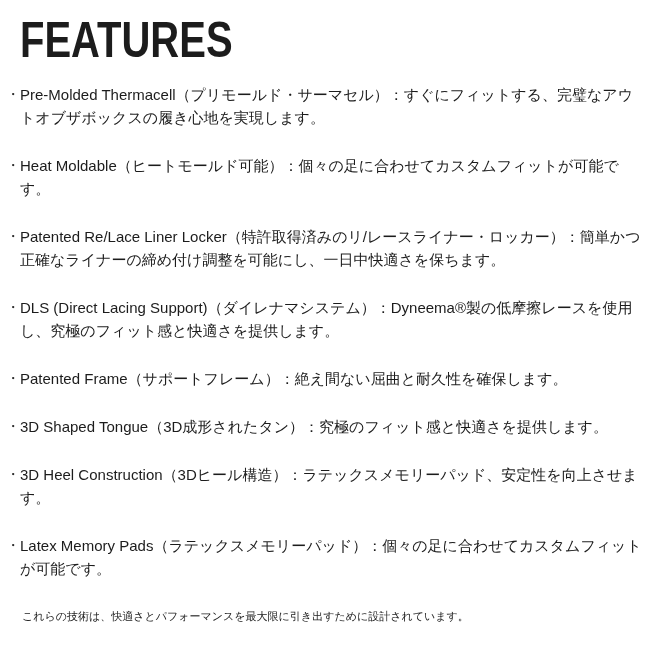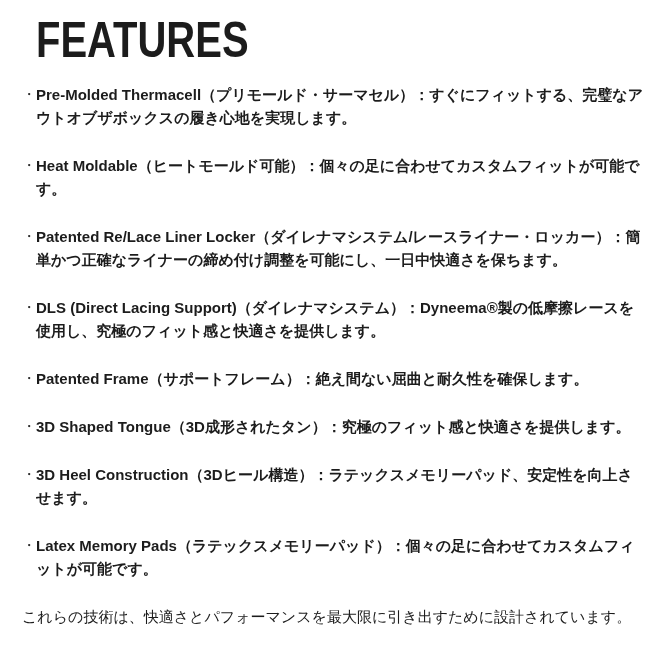--- a/index.html
+++ b/index.html
@@ -12,21 +12,21 @@
     height: 650px;
     overflow: hidden;
     font-family: "Liberation Sans", "DejaVu Sans", sans-serif;
     color: #1c1c1c;
     -webkit-font-smoothing: antialiased;
   }
   .page {
     box-sizing: border-box;
     width: 650px;
     height: 650px;
-    padding: 14px 2px 0 22px;
+    padding: 14px 2px 0 6px;
     background: #ffffff;
   }
   .page-title {
     margin: 0 0 17px 14px;
     font-size: 50px;
     line-height: 52px;
     font-weight: 700;
     letter-spacing: 0px;
     transform: scaleX(0.8);
     transform-origin: left center;
@@ -48,25 +48,24 @@
   .bullet {
     flex: 0 0 14px;
     width: 14px;
     font-size: 14px;
     line-height: 23px;
     overflow: hidden;
   }
   .feature-text {
     flex: 1 1 auto;
     min-width: 0;
-    font-weight: bold;
   }
   .closing-note {
-    margin: 0;
-    font-size: 15px;
+    margin: 16px;
+    font-size: 11px;
     line-height: 23px;
   }
 </style>
 </head>
 <body>
 
 <div class="page">
 
   <h1 class="page-title">FEATURES</h1>
 
@@ -77,21 +76,21 @@
       <span class="feature-text">Pre-Molded Thermacell（プリモールド・サーマセル）：すぐにフィットする、完璧なアウトオブザボックスの履き心地を実現します。</span>
     </li>
 
     <li class="feature-item">
       <span class="bullet">・</span>
       <span class="feature-text">Heat Moldable（ヒートモールド可能）：個々の足に合わせてカスタムフィットが可能です。</span>
     </li>
 
     <li class="feature-item">
       <span class="bullet">・</span>
-      <span class="feature-text">Patented Re/Lace Liner Locker（ダイレナマシステム/レースライナー・ロッカー）：簡単かつ正確なライナーの締め付け調整を可能にし、一日中快適さを保ちます。</span>
+      <span class="feature-text">Patented Re/Lace Liner Locker（特許取得済みのリ/レースライナー・ロッカー）：簡単かつ正確なライナーの締め付け調整を可能にし、一日中快適さを保ちます。</span>
     </li>
 
     <li class="feature-item">
       <span class="bullet">・</span>
       <span class="feature-text">DLS (Direct Lacing Support)（ダイレナマシステム）：Dyneema®製の低摩擦レースを使用し、究極のフィット感と快適さを提供します。</span>
     </li>
 
     <li class="feature-item">
       <span class="bullet">・</span>
       <span class="feature-text">Patented Frame（サポートフレーム）：絶え間ない屈曲と耐久性を確保します。</span>

